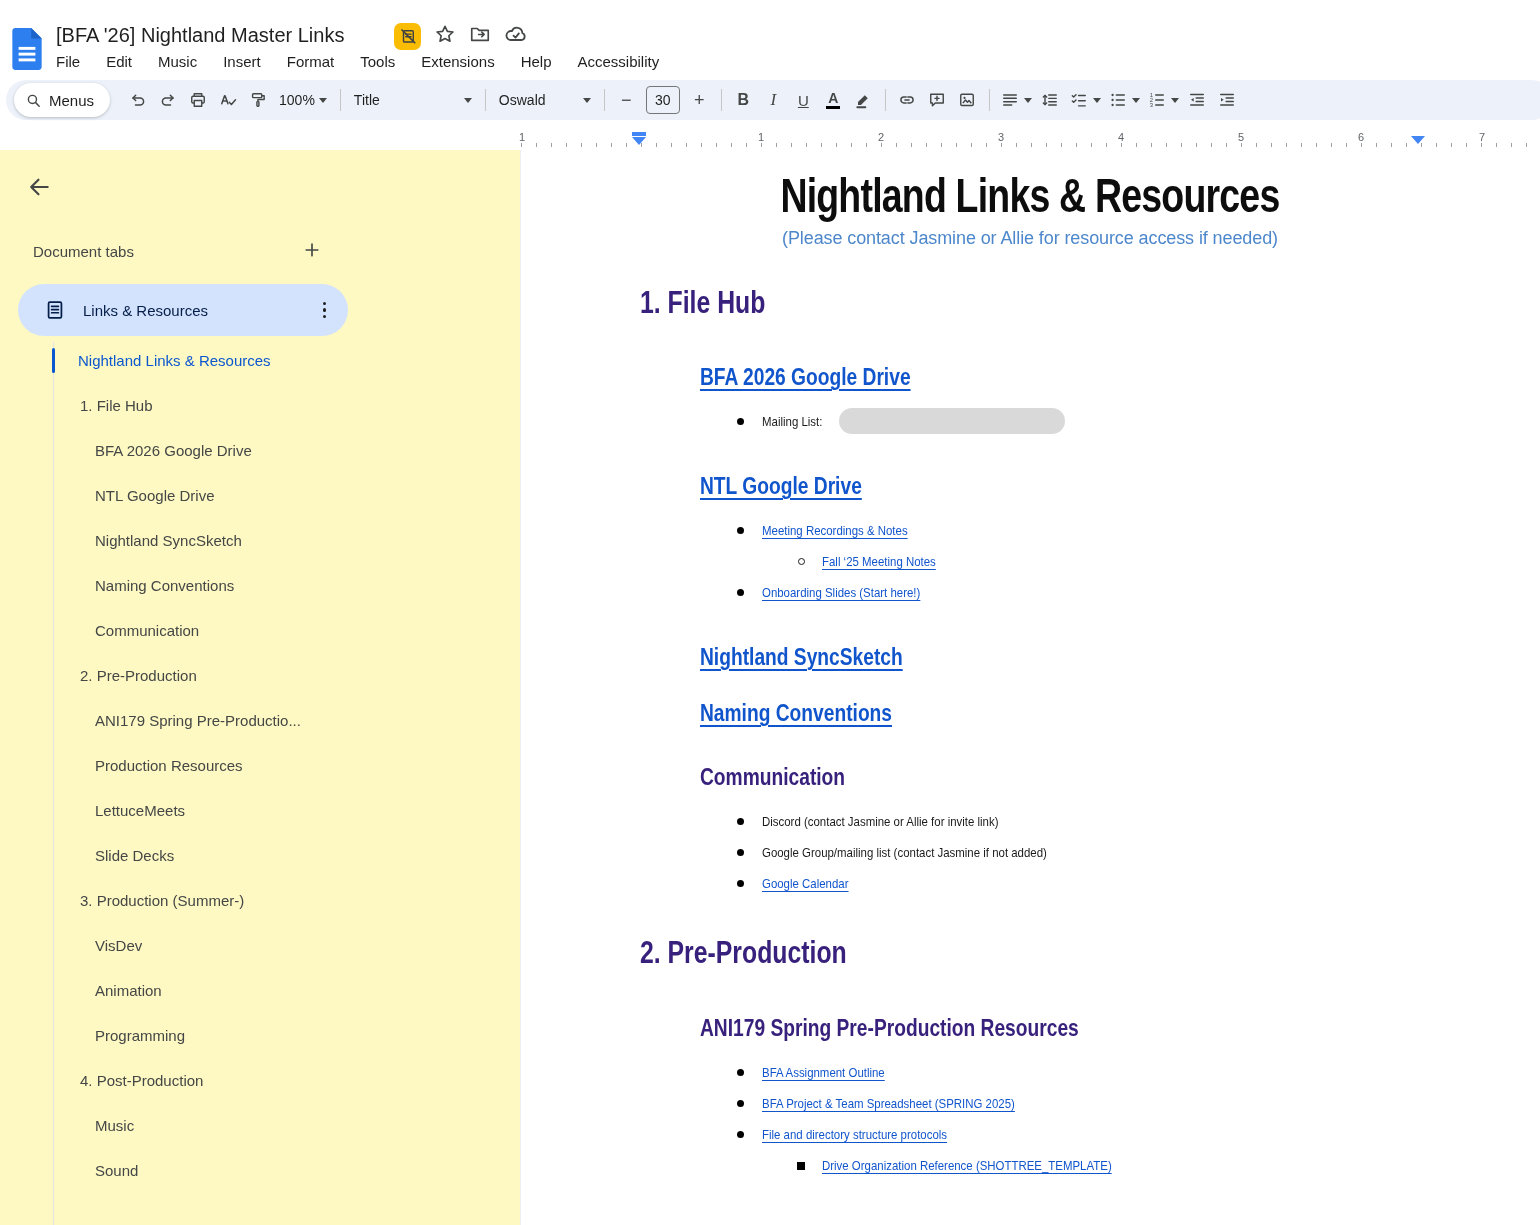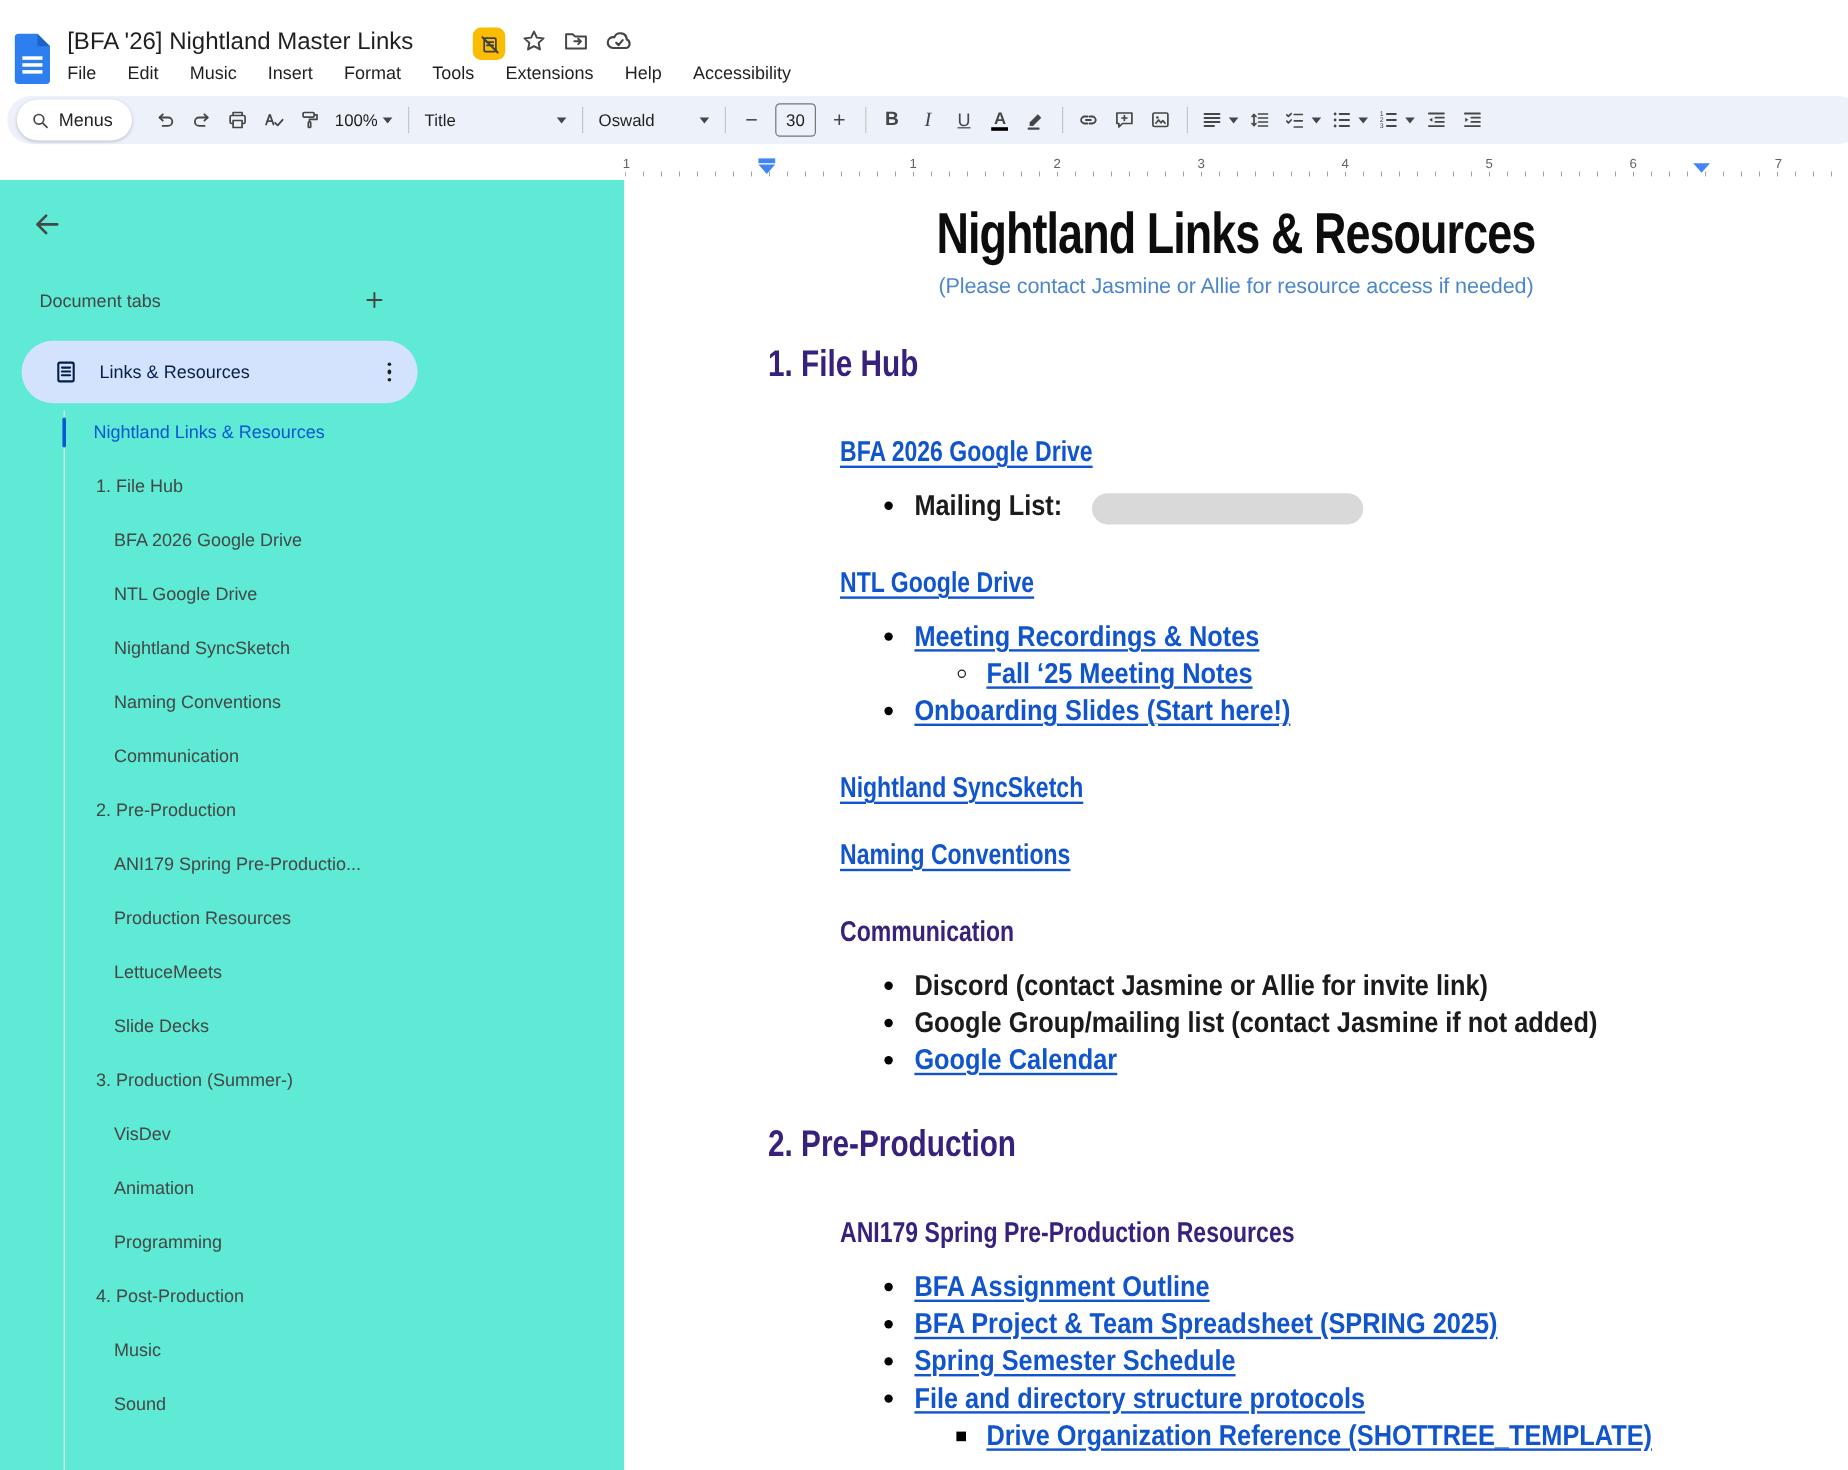--- a/index.html
+++ b/index.html
@@ -39,21 +39,21 @@
   
   .ruler{position:absolute;left:521px;top:130px;right:0;height:20px;background:#fff;}
   .ruler::before{content:"";position:absolute;left:0;right:0;bottom:3px;height:4px;
      background:repeating-linear-gradient(to right,#9aa0a6 0 1px,transparent 1px 15px);}
   .rnum{position:absolute;top:1px;transform:translateX(-50%);font-size:11px;color:#5f6368;background:#fff;padding:0 3px;}
   .ind-marker{position:absolute;display:flex;flex-direction:column;align-items:center;}
   .ind-rect{width:14px;height:4px;background:#4285f4;margin-bottom:1px;}
   .ind-tri{width:0;height:0;border-left:7px solid transparent;border-right:7px solid transparent;border-top:8px solid #4285f4;}
 
   
-  .sidebar{position:absolute;left:0;top:150px;width:520px;bottom:0;background:#5eead4;border-right:1px solid #eef1f4;overflow:hidden;}
+  .sidebar{position:absolute;left:0;top:150px;width:520px;bottom:0;background:#fef9c3;border-right:1px solid #eef1f4;overflow:hidden;}
   .back-btn{position:absolute;left:26px;top:24px;}
   .tabs-header{position:absolute;left:33px;top:93px;font-size:15px;color:#444746;}
   .add-tab{position:absolute;left:302px;top:90px;}
   .tab-pill{position:absolute;left:18px;top:134px;width:330px;height:52px;background:#d3e3fd;border-radius:26px;
             display:flex;align-items:center;}
   .tab-pill .tpic{margin-left:26px;display:flex;}
   .tab-label{margin-left:17px;font-size:15px;font-weight:400;color:#041e49;}
   .tab-dots{margin-left:auto;margin-right:22px;display:flex;flex-direction:column;gap:3px;}
   .tab-dots i{width:3.5px;height:3.5px;border-radius:50%;background:#1f1f1f;}
   .outline{position:absolute;left:0;top:188px;right:0;bottom:0;}
@@ -74,21 +74,21 @@
   .h1 .cond{transform:scaleX(.8);}
   .h2,.h2link{margin:34px 0 0 60px;font-size:24px;font-weight:700;line-height:1.25;}
   .h2{color:#38217c;}
   .h2link{color:#1155cc;}
   .h2link .cond{text-decoration:underline;text-decoration-thickness:2px;text-underline-offset:4px;transform:scaleX(.8);}
   .h2 .cond{transform:scaleX(.8);}
   .h1 + .h2link, .h1 + .h2{margin-top:42px;}
   .h2link + .h2link{margin-top:26px;}
   .doc-ul + .h2link, .doc-ul + .h2{margin-top:34px;}
   .doc-ul + .h1{margin-top:36px;}
-  .doc-ul{list-style:none;margin:14px 0 0 0;padding:0;font-size:24px;color:#1b1b1b;font-weight:700;}
+  .doc-ul{list-style:none;margin:14px 0 0 0;padding:0;font-size:13px;color:#1b1b1b;font-weight:400;}
   .doc-ul li{position:relative;line-height:31px;}
   .doc-ul li.disc{padding-left:122px;}
   .doc-ul li.circle,.doc-ul li.square{padding-left:182px;}
   .doc-ul li.disc::before{content:"";position:absolute;left:97px;top:12px;width:7px;height:7px;background:#000;border-radius:50%;}
   .doc-ul li.circle::before{content:"";position:absolute;left:158px;top:12px;width:5px;height:5px;border:1.6px solid #1b1b1b;border-radius:50%;background:transparent;}
   .doc-ul li.square::before{content:"";position:absolute;left:157px;top:12px;width:8px;height:8px;background:#000;}
   .doc-ul .cond{transform:scaleX(.88);}
   .doc-ul .link{color:#1155cc;text-decoration:underline;text-underline-offset:3px;}
   .redacted{display:inline-block;width:226px;height:26px;background:#d9d9d9;border-radius:13px;vertical-align:-8px;margin-left:8px;}
 </style>
@@ -385,18 +385,17 @@
       <ul class="doc-ul">
         <li class="disc"><span class="cond">Discord (contact Jasmine or Allie for invite link)</span></li>
         <li class="disc"><span class="cond">Google Group/mailing list (contact Jasmine if not added)</span></li>
         <li class="disc"><span class="cond link">Google Calendar</span></li>
       </ul>
       <div class="h1"><span class="cond">2. Pre-Production</span></div>
       <div class="h2"><span class="cond">ANI179 Spring Pre-Production Resources</span></div>
       <ul class="doc-ul">
         <li class="disc"><span class="cond link">BFA Assignment Outline</span></li>
         <li class="disc"><span class="cond link">BFA Project &amp; Team Spreadsheet (SPRING 2025)</span></li>
-        <li class="disc"><span class="cond link">Spring Semester Schedule</span></li>
         <li class="disc"><span class="cond link">File and directory structure protocols</span></li>
         <li class="square"><span class="cond link">Drive Organization Reference (SHOTTREE_TEMPLATE)</span></li>
       </ul>
     </div>
 </div>
 
 </body></html>

